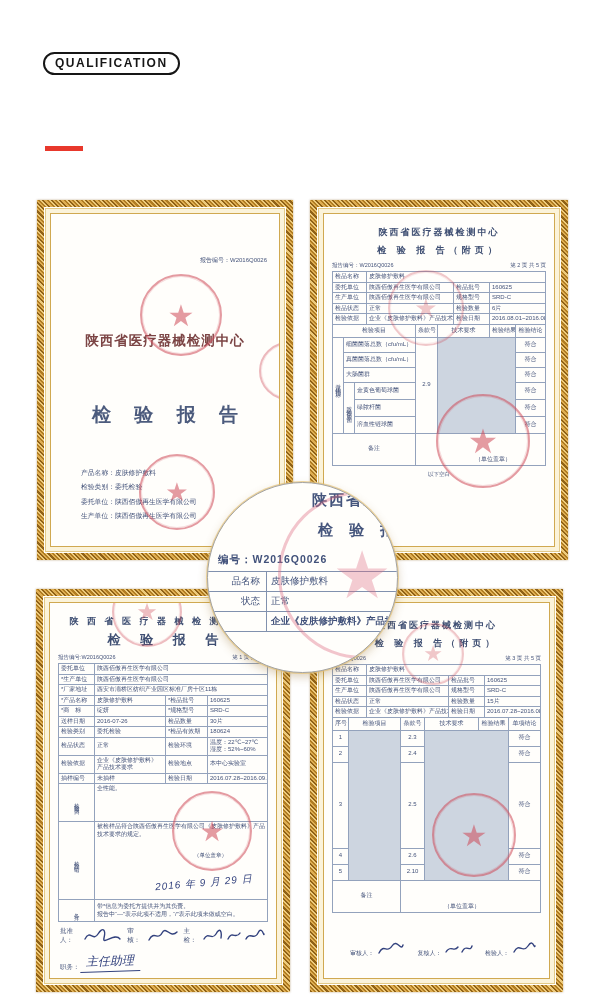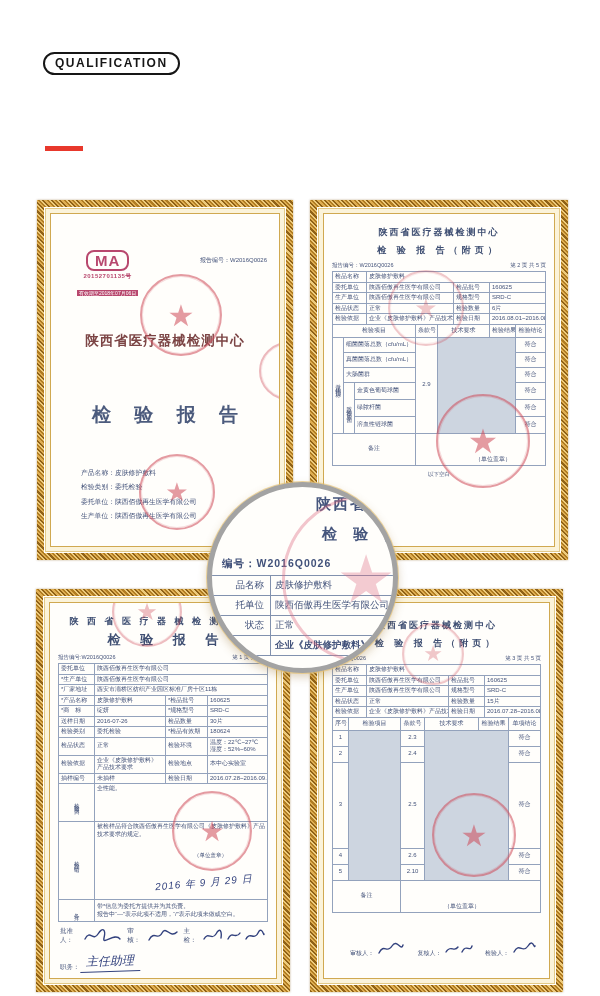--- a/index.html
+++ b/index.html
@@ -71,21 +71,21 @@
   .sig path { fill:none; stroke:#33427e; stroke-width:1.4; stroke-linecap:round; }
   .duty-line { margin:8px 10px 0; font-size:6.5px; display:flex; align-items:flex-end; }
   .duty-value { font-style:italic; color:#33427e; font-size:12px; border-bottom:1px solid #33427e; padding:0 6px 1px; transform:rotate(-2deg); }
 
   .c4-sigs { position:absolute; left:26px; right:12px; bottom:20px; display:flex; justify-content:space-between;
              font-size:6px; align-items:flex-end; }
   .c4-sigs .pair { display:flex; align-items:flex-end; gap:2px; }
 
   
   .magnifier { position:absolute; left:207px; top:482px; width:191px; height:191px; border-radius:50%;
-    background:#fffefb; border:5px solid #a3a3a3; overflow:hidden; z-index:6;
+    background:#fffefb; border:1px solid #a3a3a3; overflow:hidden; z-index:6;
     box-shadow:0 0 0 1px rgba(230,195,120,.7), 0 4px 10px rgba(140,100,35,.3); }
   .mag-inner { position:absolute; left:-30px; top:0; width:300px; height:100%; color:#41517a; }
   .mag-title { position:absolute; left:134px; top:8px; font-size:15px; font-weight:bold; letter-spacing:2px; color:#45557c; white-space:nowrap; }
   .mag-big { position:absolute; left:140px; top:38px; font-size:15px; font-weight:bold; letter-spacing:6px; color:#45557c; white-space:nowrap; }
   .mag-no { position:absolute; left:40px; top:70px; font-size:10.5px; font-weight:bold; letter-spacing:1px; }
   .mag-table { position:absolute; left:0; top:88px; width:300px; border-collapse:collapse; table-layout:fixed;font-family:Liberation Serif, serif; }
   .mag-table td { border:1px solid #8191ae; font-size:9.5px; height:20px; padding:0 4px; white-space:nowrap; overflow:hidden; color:#41517a; }
   .mag-table .lbl { text-align:right; padding-right:6px; }
   .mag-stamp { position:absolute; left:100px; top:8px; width:168px; height:168px; border-radius:50%;
                border:3px solid rgba(221,105,128,.38); display:flex; align-items:center; justify-content:center;
@@ -96,25 +96,20 @@
 
 <div class="page">
 
   <div class="badge">QUALIFICATION</div>
   <div class="accent-dash"></div>
 
   <div class="cert" style="left:37px;top:200px;width:256px;height:360px">
     <div class="cert-mid">
       <div class="paper">
         <div class="c1-repno"><span>报告编号：</span><span>W2016Q0026</span></div>
-        <div class="ma-wrap">
-          <div class="ma-box">MA</div>
-          <div class="ma-no">20152701135号</div>
-          <div class="ma-valid">有效期至2018年07月06日</div>
-        </div>
         <div class="c1-center">陕西省医疗器械检测中心</div>
         <div class="c1-big">检 验 报 告</div>
         <div class="c1-fields">
           <div><span>产品名称：</span><span>皮肤修护敷料</span></div>
           <div><span>检验类别：</span><span>委托检验</span></div>
           <div><span>委托单位：</span><span>陕西佰傲再生医学有限公司</span></div>
           <div><span>生产单位：</span><span>陕西佰傲再生医学有限公司</span></div>
         </div>
         <div class="stamp" style="left:89px;top:60px;width:82px;height:82px;font-size:30px;">★</div>
         <div class="stamp" style="left:88px;top:240px;width:76px;height:76px;font-size:26px;">★</div>
@@ -495,24 +490,20 @@
             <col style="width:88px">
             <col style="width:112px">
             <col>
           </colgroup>
         <tbody>
             <tr>
               <td class="lbl">品名称</td>
               <td colspan="2">皮肤修护敷料</td>
             </tr>
         <tr>
-              <td class="lbl">托单位</td>
-              <td colspan="2">陕西佰傲再生医学有限公司</td>
-            </tr>
-        <tr>
               <td class="lbl">状态</td>
               <td colspan="2">正常</td>
             </tr>
         <tr>
               <td class="lbl"></td>
               <td colspan="2" style="font-weight:bold">企业《皮肤修护敷料》产品技术要求</td>
             </tr>
 
       </tbody>
         </table>

